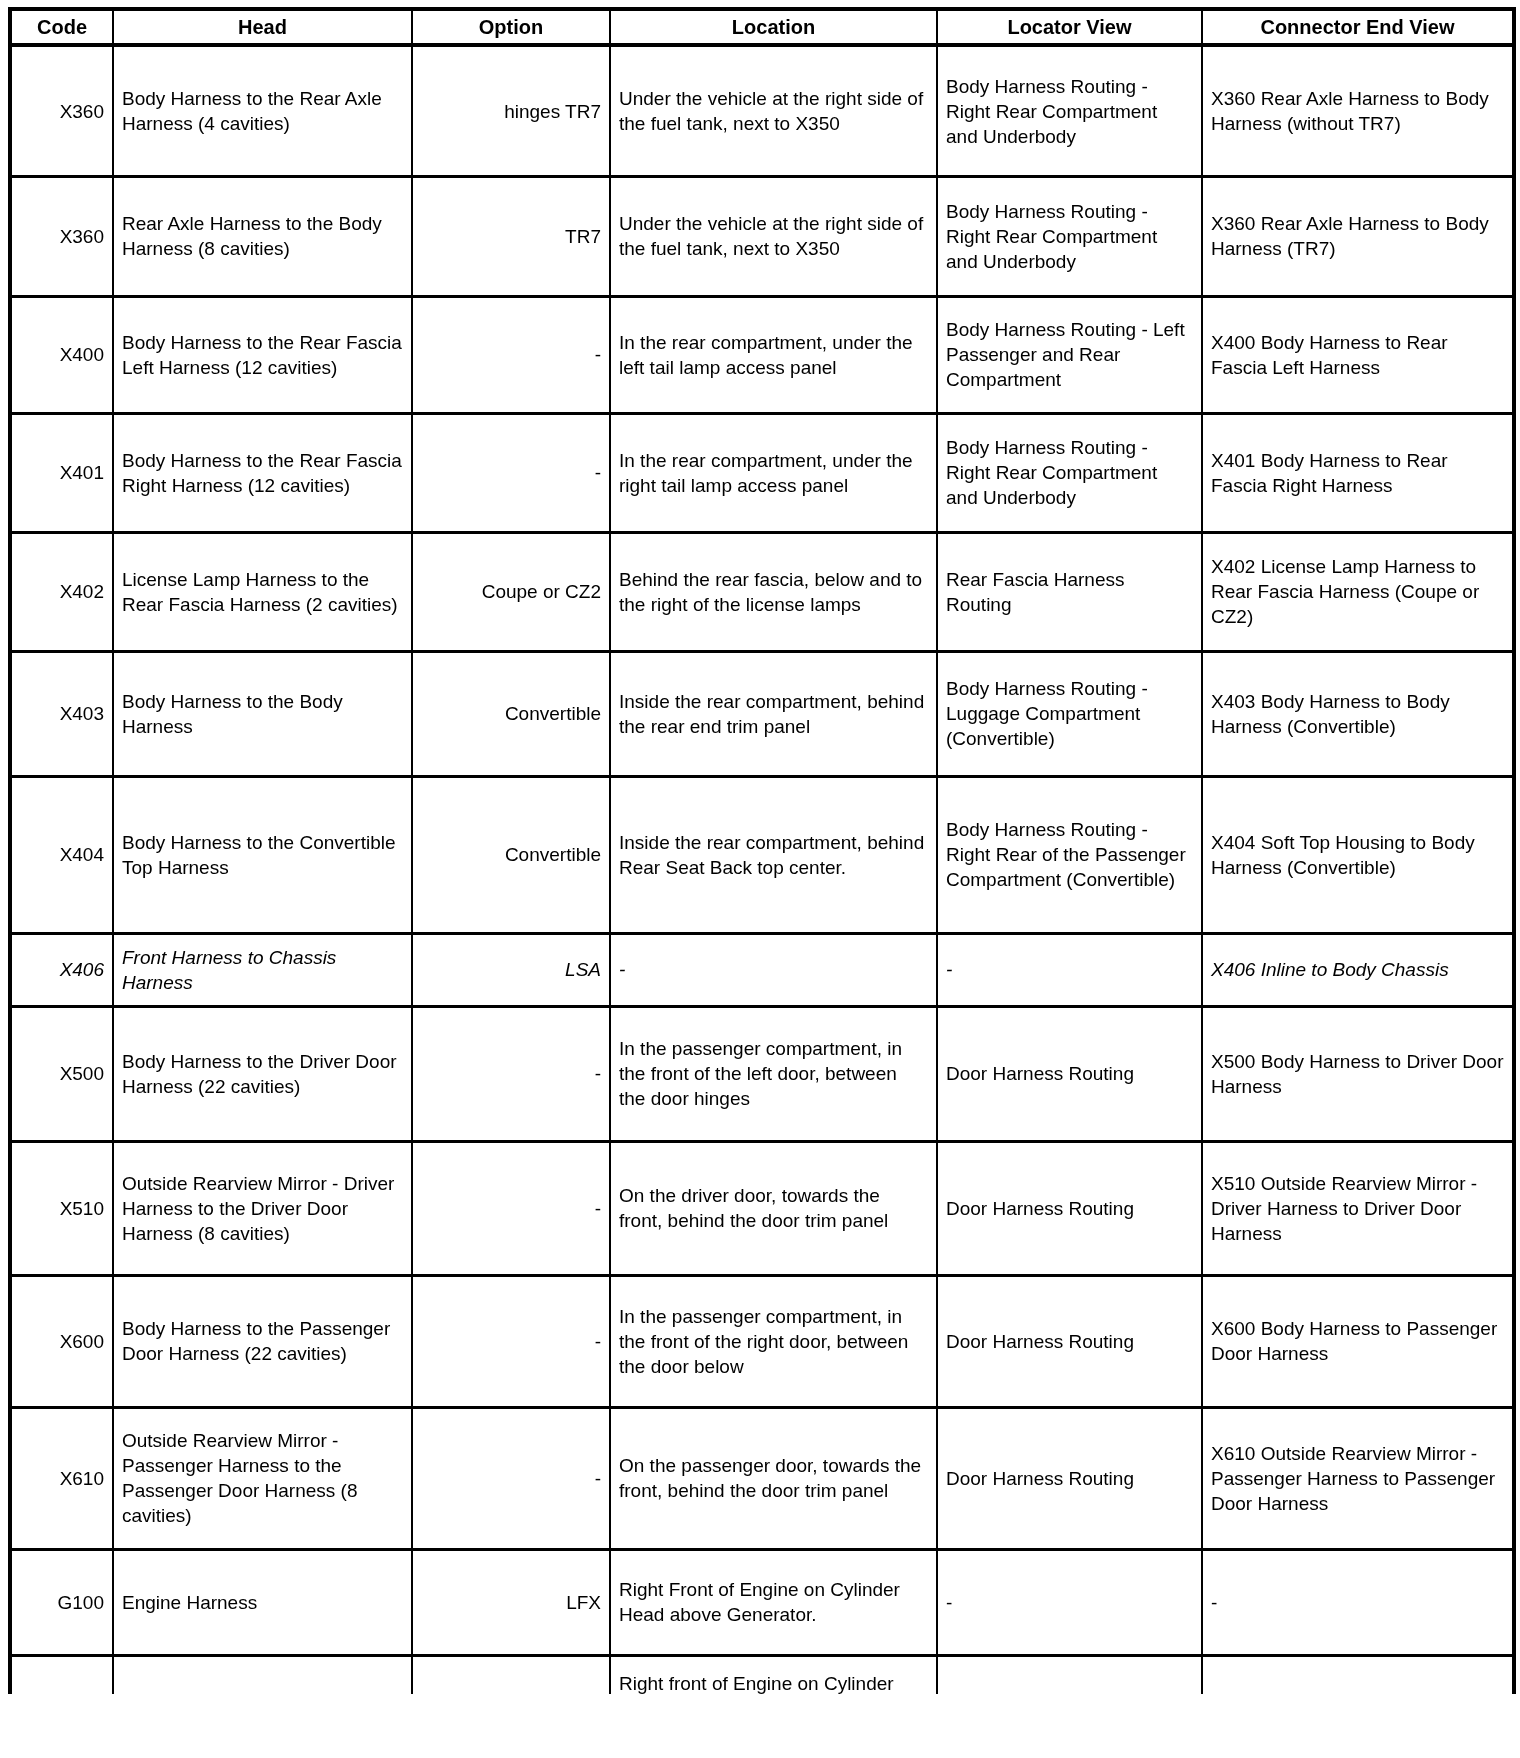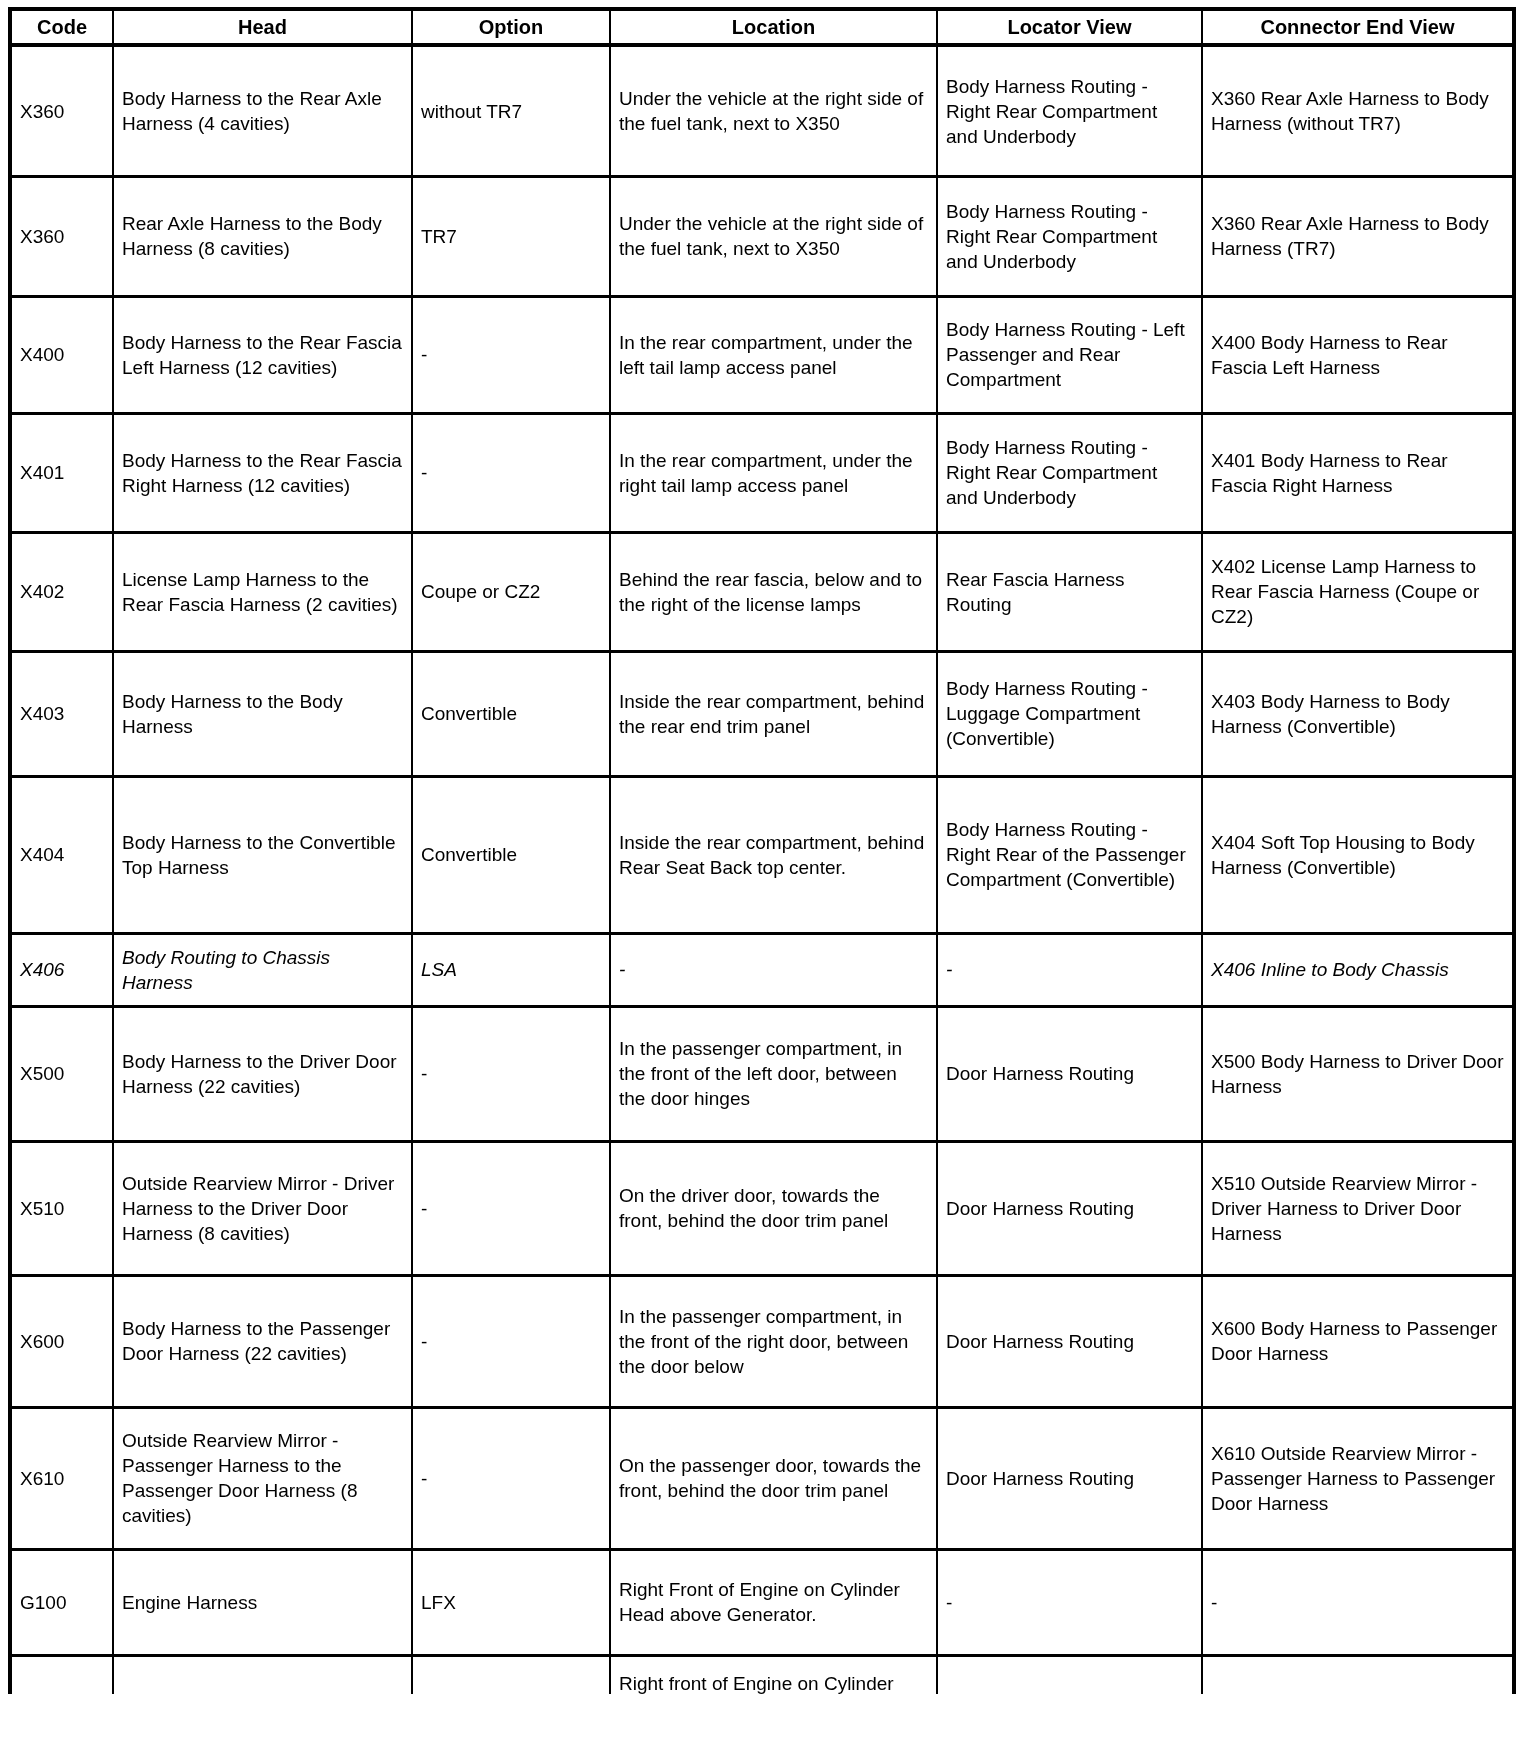--- a/index.html
+++ b/index.html
@@ -41,21 +41,21 @@
   table.harness-table thead th {
     font-weight: bold;
     font-size: 20px;
     text-align: center;
     vertical-align: middle;
     padding: 3px 6px;
     border-bottom-width: 4px;
     height: 34px;
   }
   td.col-code, td.col-option {
-    text-align: left;
+    text-align: right;
   }
   td.col-name, td.col-location, td.col-locator_view, td.col-connector_end_view {
     text-align: left;
   }
 </style>
 </head>
 <body>
 
 <div class="page">
   <table class="harness-table">
@@ -74,21 +74,21 @@
         <th>Option</th>
         <th>Location</th>
         <th>Locator View</th>
         <th>Connector End View</th>
       </tr>
     </thead>
     <tbody id="table-body">
         <tr style="height: 131px;">
           <td class="col-code">X360</td>
           <td class="col-name">Body Harness to the Rear Axle Harness (4 cavities)</td>
-          <td class="col-option">without TR7</td>
+          <td class="col-option">hinges TR7</td>
           <td class="col-location">Under the vehicle at the right side of the fuel tank, next to X350</td>
           <td class="col-locator_view">Body Harness Routing - Right Rear Compartment and Underbody</td>
           <td class="col-connector_end_view">X360 Rear Axle Harness to Body Harness (without TR7)</td>
         </tr>
         <tr style="height: 120px;">
           <td class="col-code">X360</td>
           <td class="col-name">Rear Axle Harness to the Body Harness (8 cavities)</td>
           <td class="col-option">TR7</td>
           <td class="col-location">Under the vehicle at the right side of the fuel tank, next to X350</td>
           <td class="col-locator_view">Body Harness Routing - Right Rear Compartment and Underbody</td>
@@ -129,21 +129,21 @@
         <tr style="height: 157px;">
           <td class="col-code">X404</td>
           <td class="col-name">Body Harness to the Convertible Top Harness</td>
           <td class="col-option">Convertible</td>
           <td class="col-location">Inside the rear compartment, behind Rear Seat Back top center.</td>
           <td class="col-locator_view">Body Harness Routing - Right Rear of the Passenger Compartment (Convertible)</td>
           <td class="col-connector_end_view">X404 Soft Top Housing to Body Harness (Convertible)</td>
         </tr>
         <tr style="height: 73px; font-style: italic;">
           <td class="col-code">X406</td>
-          <td class="col-name">Body Routing to Chassis Harness</td>
+          <td class="col-name">Front Harness to Chassis Harness</td>
           <td class="col-option">LSA</td>
           <td class="col-location">-</td>
           <td class="col-locator_view">-</td>
           <td class="col-connector_end_view">X406 Inline to Body Chassis</td>
         </tr>
         <tr style="height: 135px;">
           <td class="col-code">X500</td>
           <td class="col-name">Body Harness to the Driver Door Harness (22 cavities)</td>
           <td class="col-option">-</td>
           <td class="col-location">In the passenger compartment, in the front of the left door, between the door hinges</td>

